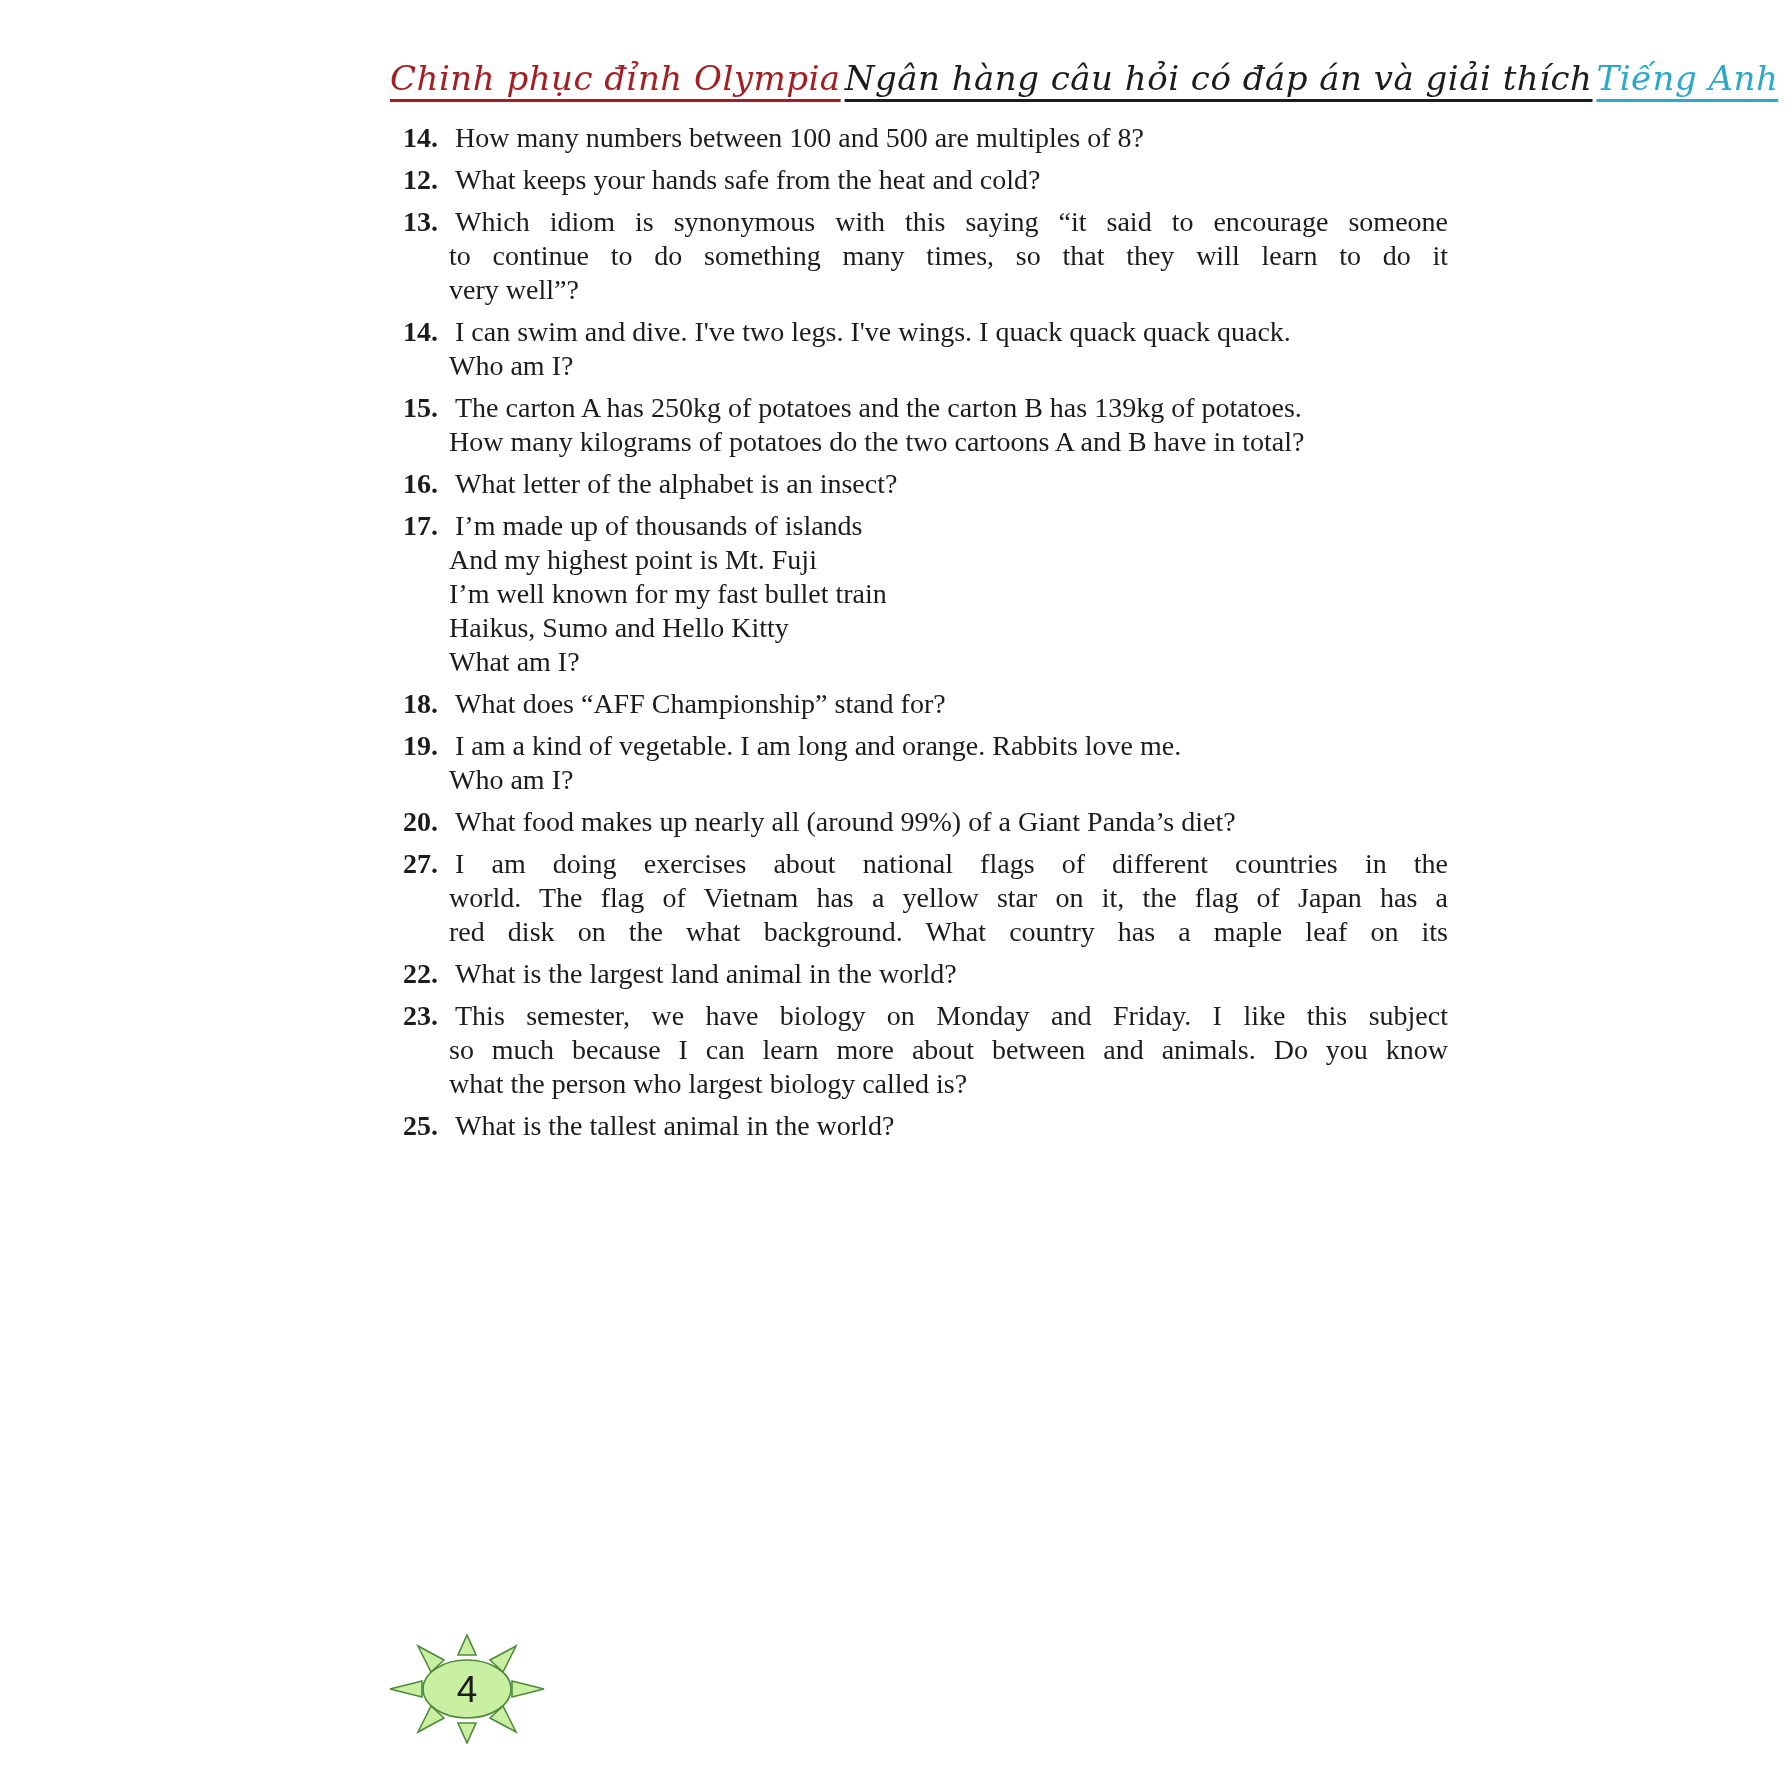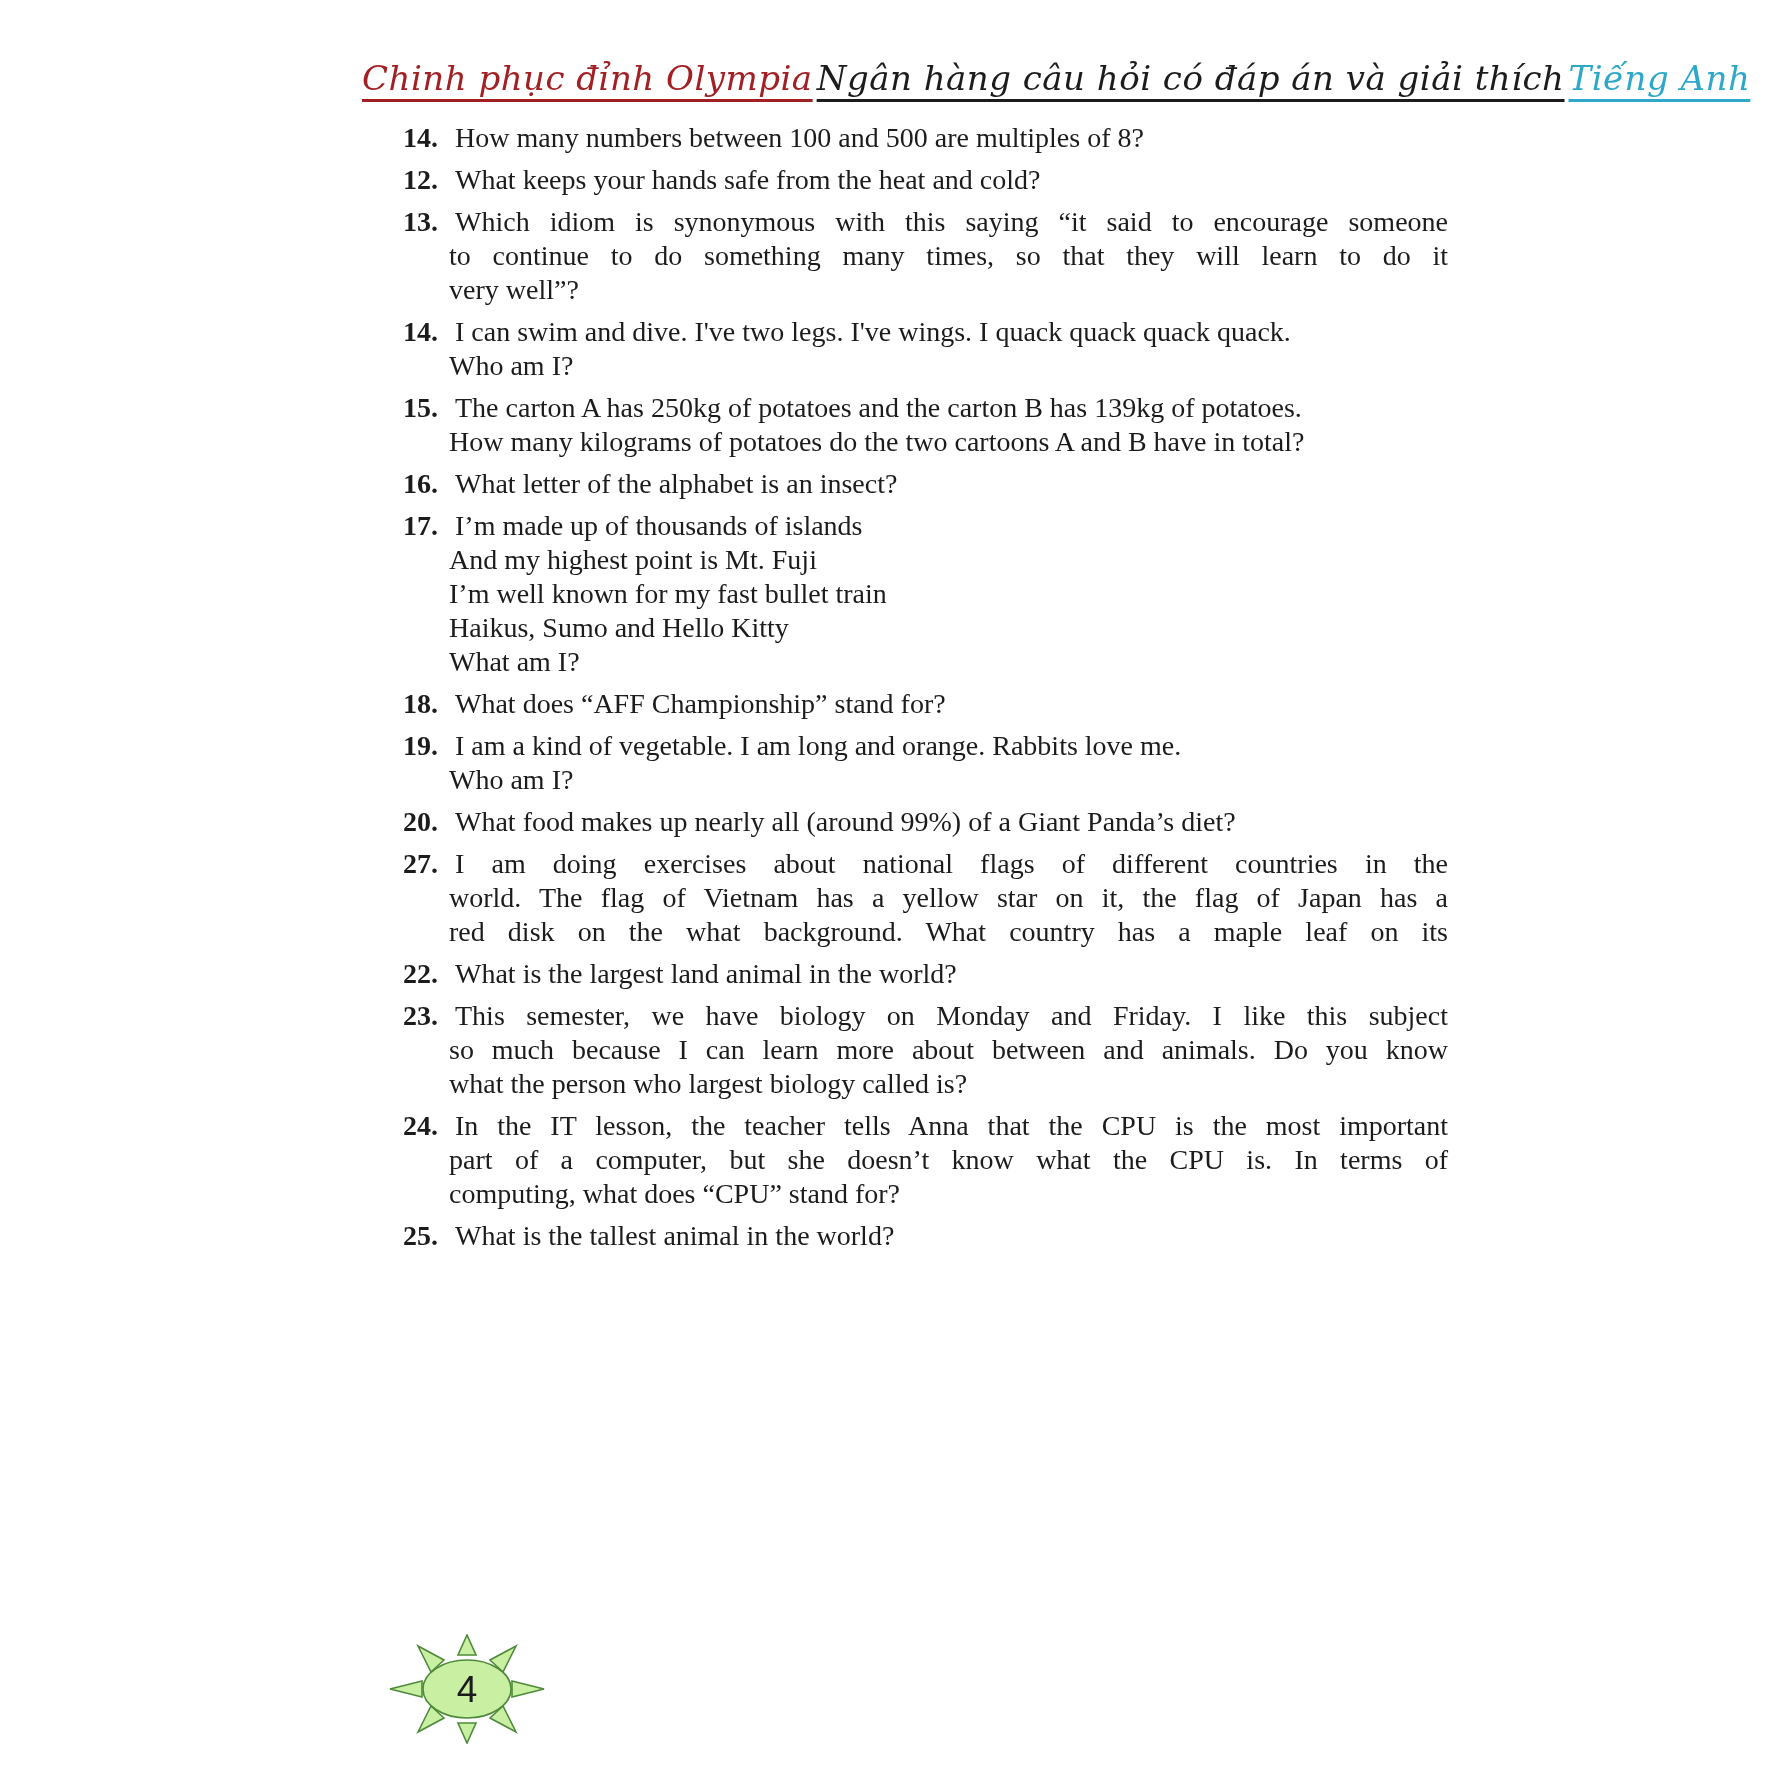--- a/index.html
+++ b/index.html
@@ -23,20 +23,21 @@
     white-space: nowrap;
     font-family: "DejaVu Serif", serif;
     font-style: italic;
     font-size: 34px;
     letter-spacing: 0.5px;
   }
   .header .part {
     text-decoration: underline;
     text-decoration-thickness: 3px;
     text-underline-offset: 9px;
+    margin-left: 28px;
   }
   .header .part1 { color: var(--accent-red, #a22023); }
   .header .part2 { color: var(--accent-black, #1c1c1c); margin-left: 4px; }
   .header .part3 { color: var(--accent-teal, #2ea8c9); margin-left: 4px; }
 
   
   .content {
     position: absolute;
     left: 403px; top: 121px;
     width: 1045px;
@@ -123,25 +124,20 @@
       </div>
       <div class="q">
         <div class="qline"><span class="qnum">22.</span>What is the largest land animal in the world?</div>
       </div>
       <div class="q">
         <div class="qline stretch"><span class="qnum">23.</span>This semester, we have biology on Monday and Friday. I like this subject</div>
         <div class="qline stretch">so much because I can learn more about between and animals. Do you know</div>
         <div class="qline">what the person who largest biology called is?</div>
       </div>
       <div class="q">
-        <div class="qline stretch"><span class="qnum">24.</span>In the IT lesson, the teacher tells Anna that the CPU is the most important</div>
-        <div class="qline stretch">part of a computer, but she doesn’t know what the CPU is. In terms of</div>
-        <div class="qline">computing, what does “CPU” stand for?</div>
-      </div>
-      <div class="q">
         <div class="qline"><span class="qnum">25.</span>What is the tallest animal in the world?</div>
       </div>
     </div>
 
   <div class="sun-wrap">
     <svg width="160" height="110" viewBox="0 0 160 110">
 
       <polygon class="sun-shape" points="71,21 89,21 80,1"></polygon>
       <polygon class="sun-shape" points="71,89 89,89 80,109"></polygon>
       <polygon class="sun-shape" points="125,47 125,63 157,55"></polygon>

